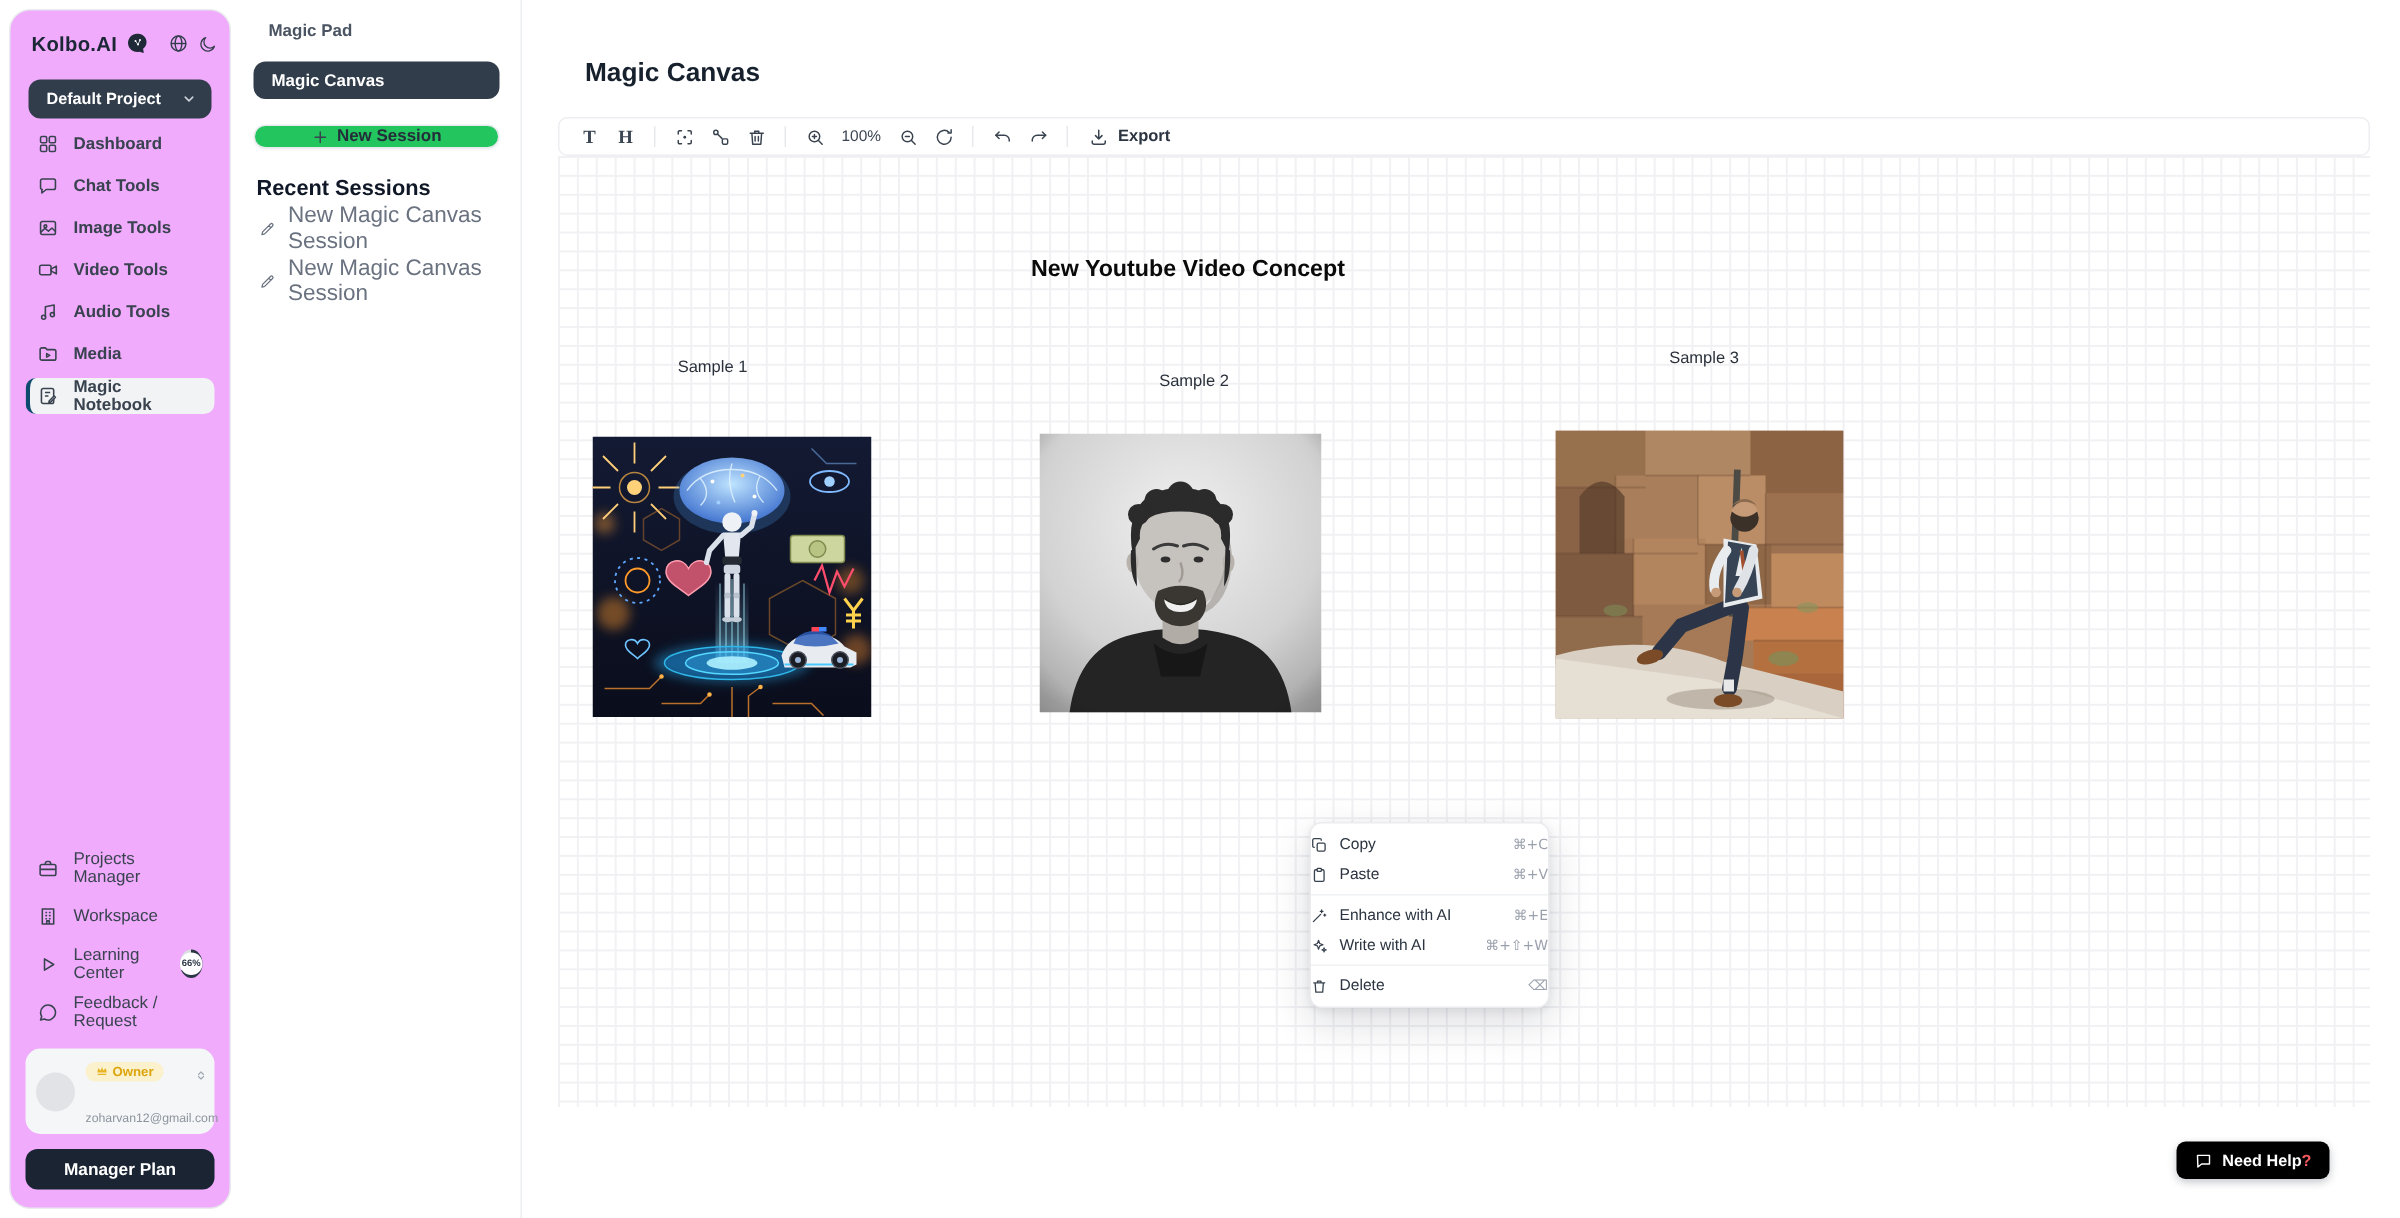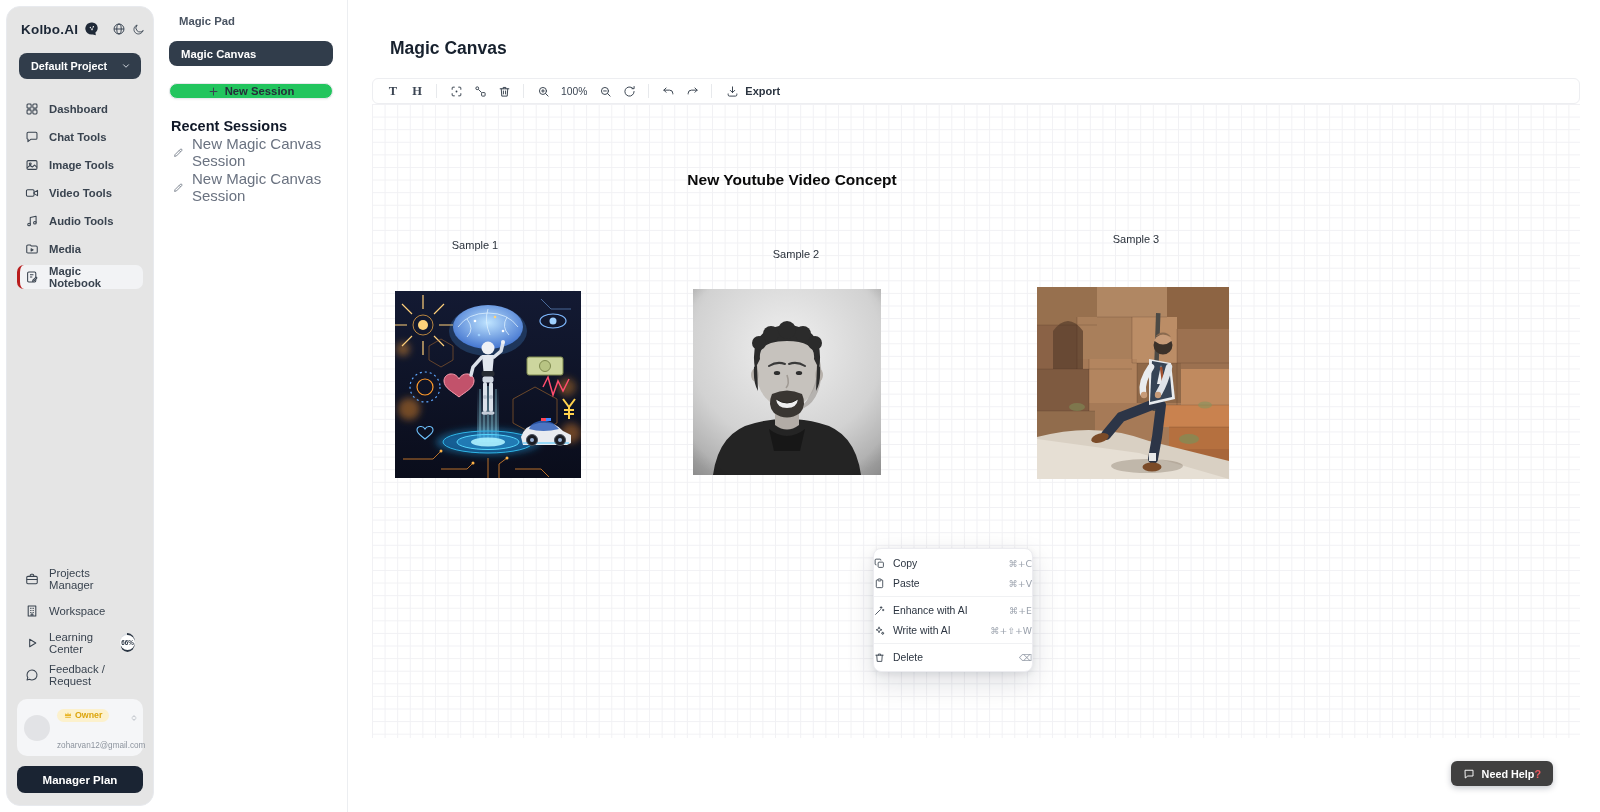--- a/index.html
+++ b/index.html
@@ -2,33 +2,33 @@
 <html><head>
 <meta charset="utf-8">
 <style>
   * { box-sizing: border-box; margin: 0; padding: 0; }
   html,body { width:1600px; height:812px; }
   body { font-family:"Liberation Sans", sans-serif; background:#fff; color:#2b3440; }
   .stage { position:relative; width:1600px; height:812px; background:#fff; overflow:hidden; }
 
   
   .sidebar { position:absolute; left:6px; top:6px; bottom:6px; width:148px;
-    border:1px solid #e8eaee; border-radius:14px; background:#e5e5e5;
+    border:1px solid #e8eaee; border-radius:14px; background:#f0abfc;
     display:flex; flex-direction:column; padding:14px 10px 12px; }
   .logo-row { display:flex; align-items:center; gap:6px; padding:0 4px; }
   .brand { font-size:13.5px; font-weight:800; color:#1c2736; letter-spacing:.2px; }
   .logo-row .spacegap { flex:1; }
   .icon-btn { display:grid; place-items:center; color:#323d4b; background:none; border:none; cursor:pointer; }
   .project-btn { margin:16px 2px 0; height:26px; background:#313d4b; color:#fff; border:none;
     border-radius:8px; display:flex; align-items:center; justify-content:space-between;
     padding:0 10px 0 12px; font-size:10.8px; font-weight:700; font-family:inherit; cursor:pointer; }
-  .nav { margin-top:18px; display:flex; flex-direction:column; gap:4px; }
+  .nav { margin-top:5px; display:flex; flex-direction:column; gap:4px; }
   .nav-item { display:flex; align-items:center; gap:10px; height:24px; padding:0 8px;
     border-radius:7px; font-size:11.3px; font-weight:600; color:#39434f; cursor:pointer; }
-  .nav-item.active { background:#f2f3f5; border-left:3px solid #b91c1c; padding-left:5px;align-items:center; }
+  .nav-item.active { background:#f2f3f5; border-left:3px solid #0c4a6e; padding-left:5px;align-items:center; }
   .nico { display:grid; place-items:center; color:#39434f; }
   .side-spacer { flex:1; }
   .footer-nav { display:flex; flex-direction:column; gap:7px; }
   .footer-nav .nav-item { font-weight:500; height:25px; }
   .progress-ring { width:19px; height:19px; border-radius:50%;
     background:conic-gradient(#2b3644 0 238deg,#dadee3 238deg 360deg);
     display:grid; place-items:center; margin-left:4px; }
   .progress-ring span { width:15px; height:15px; border-radius:50%; background:#fff;
     display:grid; place-items:center; font-size:6.3px; font-weight:700; color:#2b3644; }
   .user-card { margin-top:12px; background:#f5f6f8; border-radius:10px; padding:6px 7px;
@@ -86,21 +86,21 @@
     border:1px solid #ececf0; border-radius:8px; padding:4px 0;
     box-shadow:0 10px 28px rgba(15,23,42,.14), 0 2px 6px rgba(15,23,42,.08); }
   .cm-item { display:flex; align-items:center; gap:8px; height:20px; padding:0 0;
     font-size:10.4px; font-weight:500; color:#2b3440; cursor:pointer; }
   .cm-item .nico { color:#39434f; }
   .cm-short { margin-left:auto; color:#9aa1ac; font-size:9.3px;
     font-family:"DejaVu Sans", sans-serif; }
   .cm-divider { height:1px; background:#f0f1f3; margin:3px 0; }
 
   
-  .help-btn { position:absolute; right:47px; top:761px; height:25px; background:#404040;
+  .help-btn { position:absolute; right:47px; top:761px; height:25px; background:#000000;
     color:#fff; border:none; border-radius:6px; display:flex; align-items:center; gap:7px;
     padding:0 12px; font-size:10.8px; font-weight:700; font-family:inherit; cursor:pointer;
     box-shadow:0 2px 6px rgba(15,23,42,.25); }
   .help-mark { color:#f0595f; }
 </style>
 </head>
 <body>
 
 <div class="stage">
 

